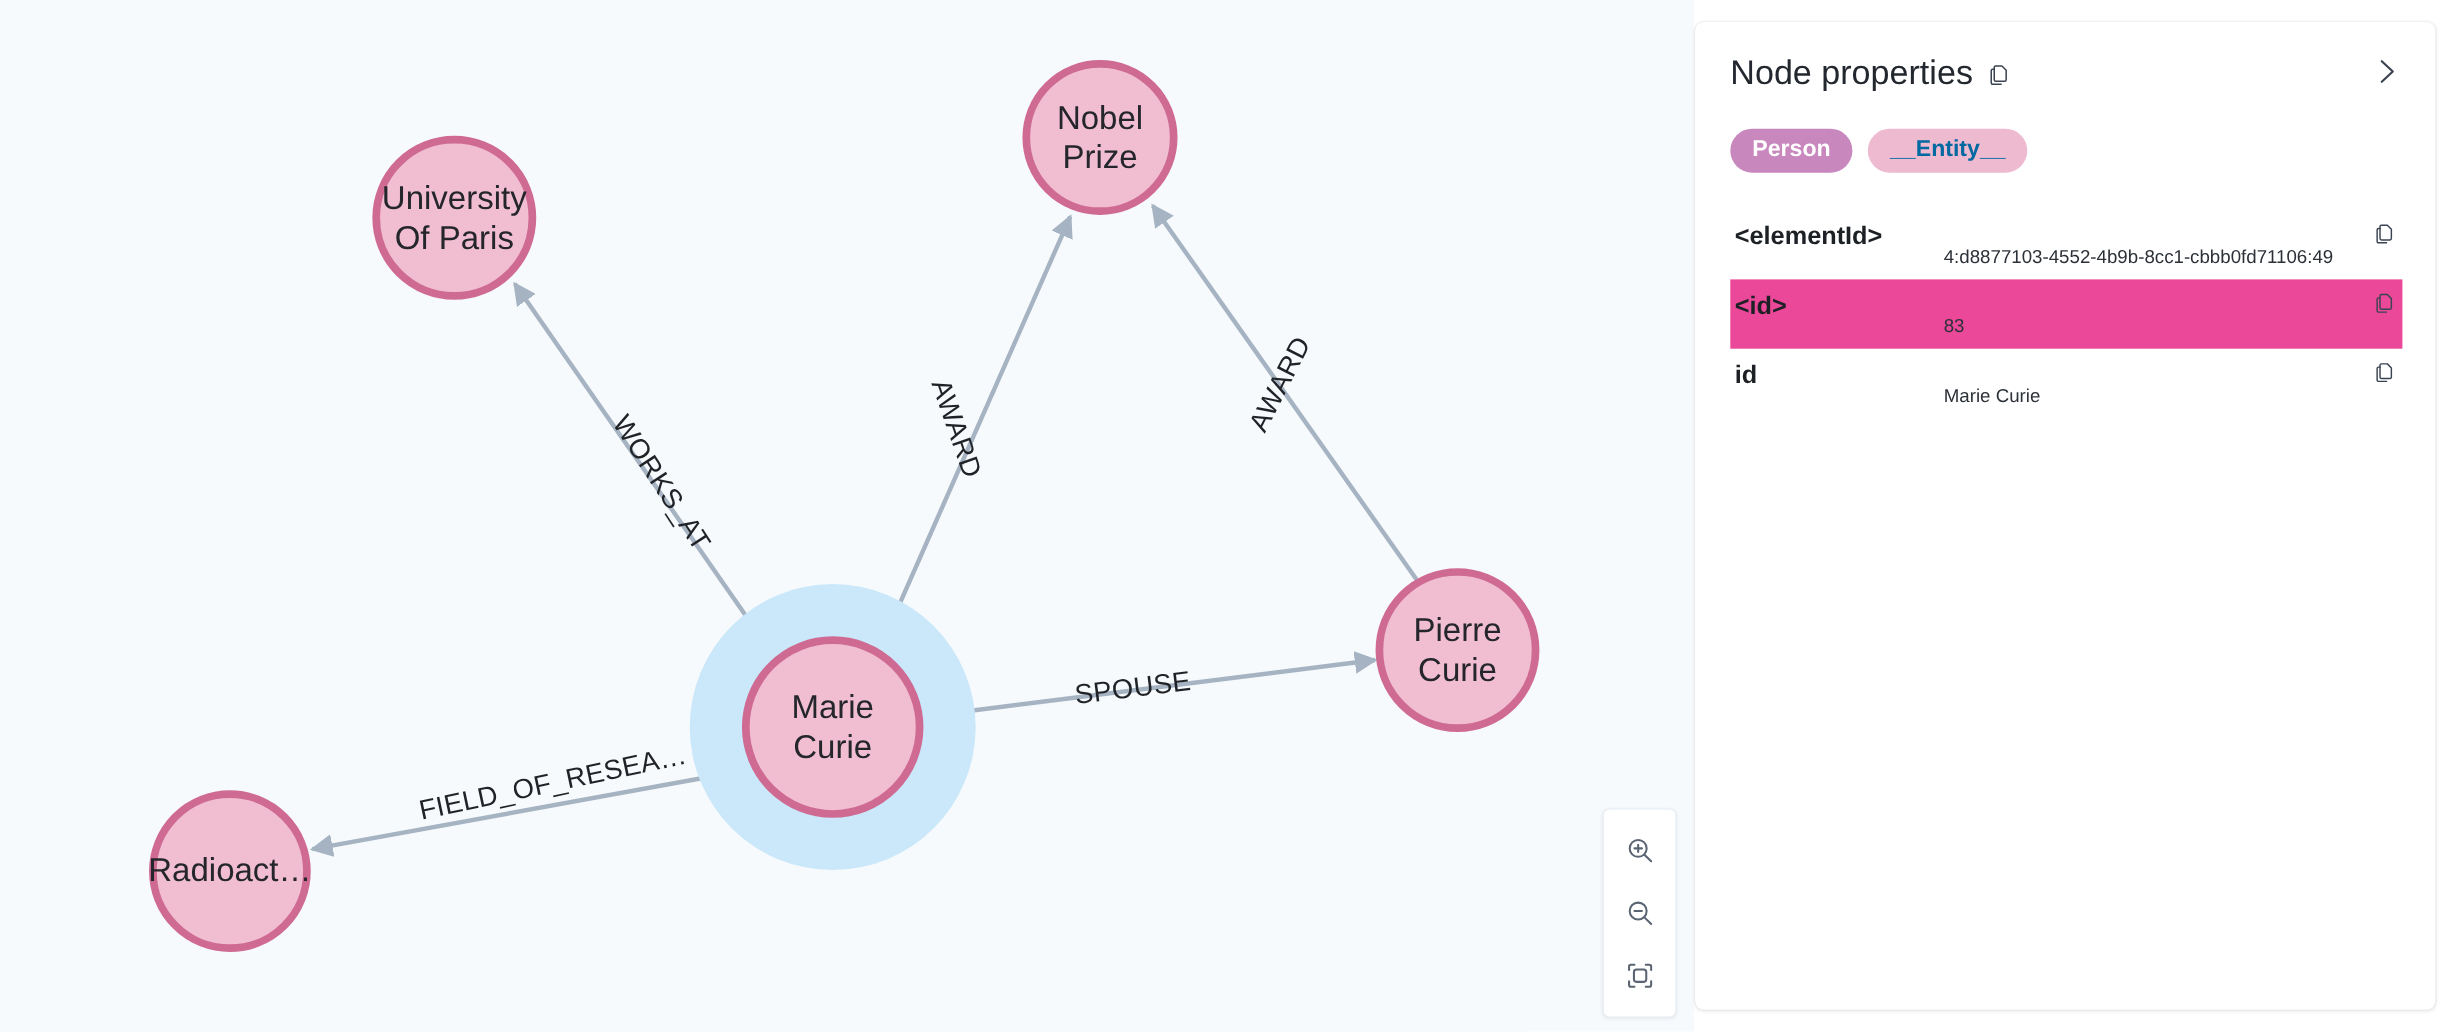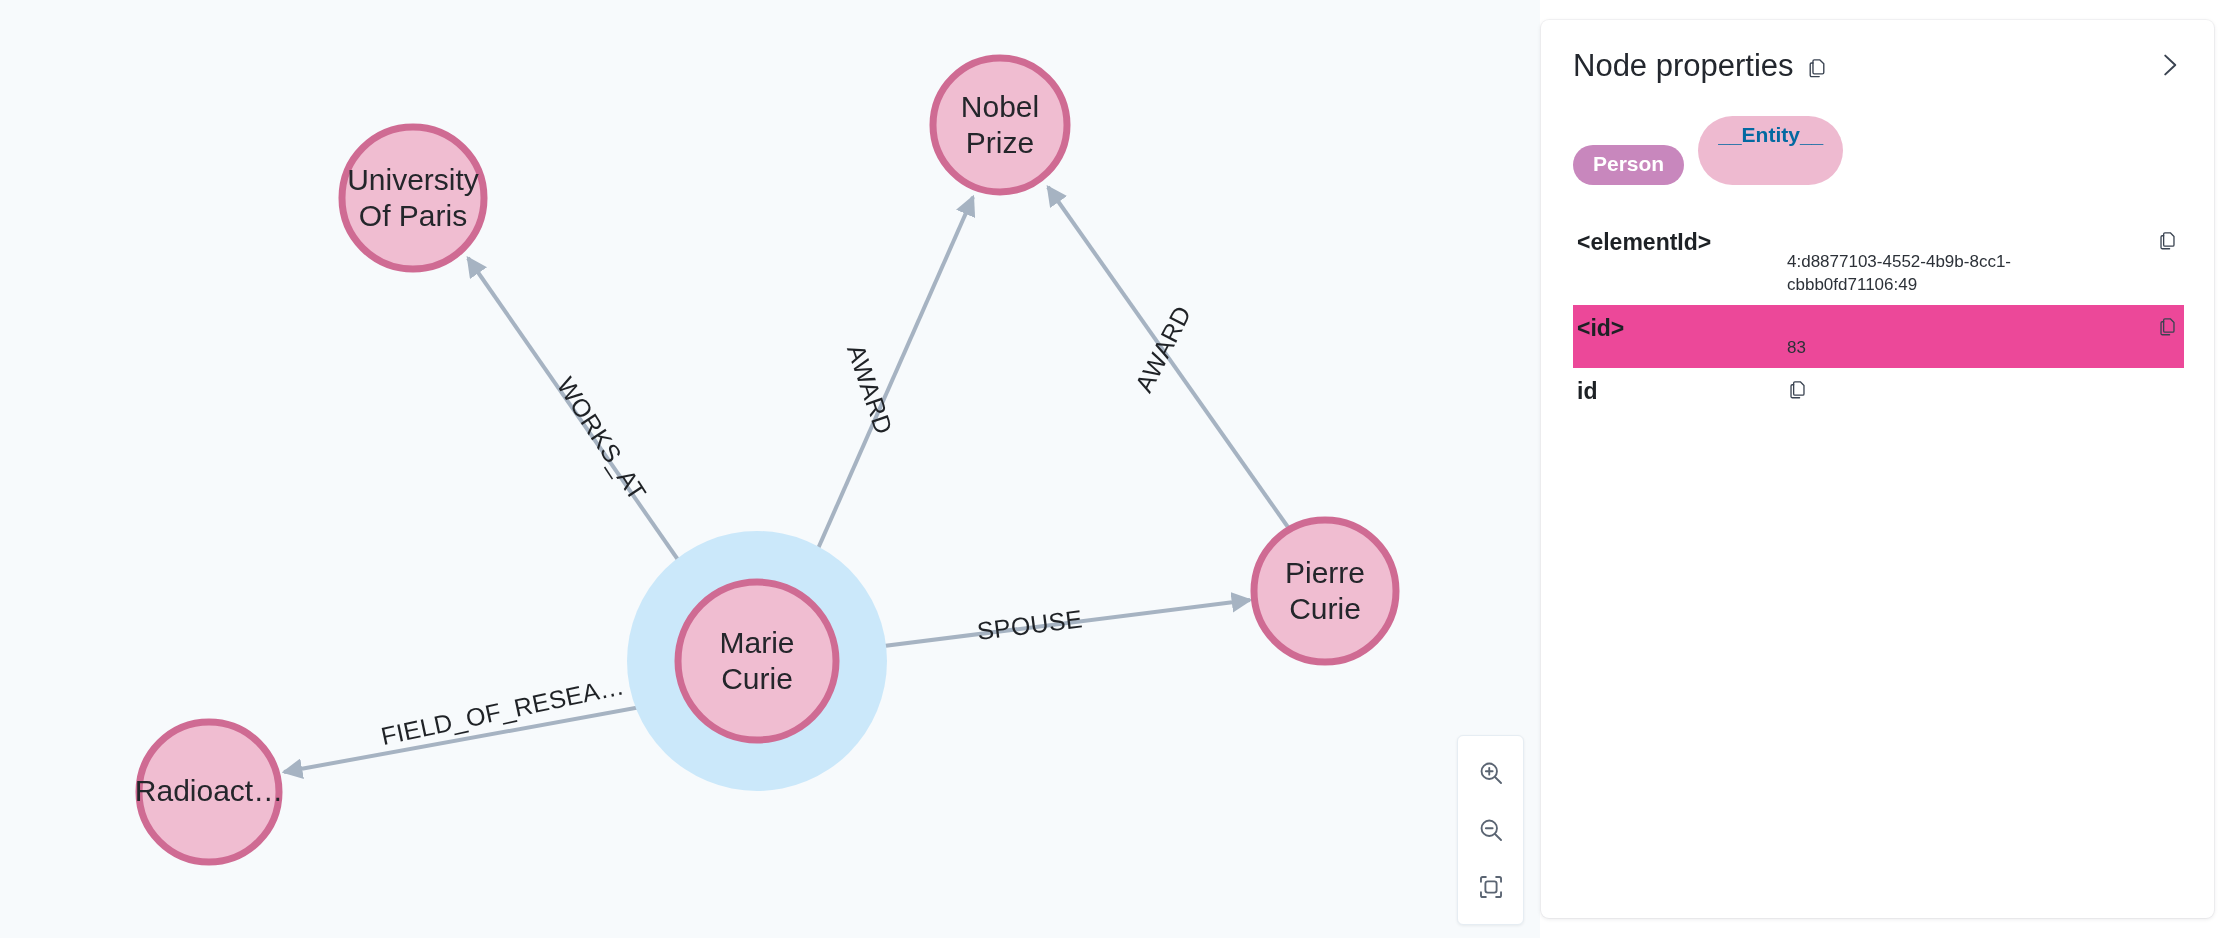--- a/index.html
+++ b/index.html
@@ -110,21 +110,20 @@
     white-space: nowrap;
     cursor: pointer;
   }
 
   .prop-table { margin-top: 34px; width: 100%; }
   .prop-row {
     display: flex;
     align-items: flex-start;
     padding: 8px 6px 8px 4px;
     min-height: 44px;
-    gap: 20px;
   }
   .prop-row.striped { background: #ec4899; }
   .prop-key {
     flex: 0 0 190px;
     font-size: 23px;
     font-weight: 700;
     color: #1d2125;
     line-height: 1.35;
     word-break: break-word;
   }
@@ -256,21 +255,21 @@
       </span>
 
       <span class="panel-chevron">
         <svg width="30" height="34" viewBox="0 0 24 24" fill="none" stroke="#3a4351" stroke-width="1.6" stroke-linecap="round" stroke-linejoin="round">
           <polyline points="9,4.5 17,12 9,19.5"></polyline>
         </svg>
       </span>
     </div>
 
     <div class="label-chips">
-      <span class="chip" style="background:#c887bd;color:#ffffff;margin-top:29px;">Person</span>
+      <span class="chip" style="background:#c887bd;color:#ffffff;">Person</span>
       <span class="chip" style="background:#eebad0;color:#0369a1;">__Entity__</span>
     </div>
 
     <div class="prop-table">
 
       <div class="prop-row">
         <div class="prop-key">&lt;elementId&gt;</div>
         <div class="prop-val">4:d8877103-4552-4b9b-8cc1-cbbb0fd71106:49</div>
         <span class="prop-copy">
           <svg width="21" height="21" viewBox="0 0 24 24" fill="none" stroke="#3a4351" stroke-width="1.5" stroke-linecap="round" stroke-linejoin="round">
@@ -286,20 +285,21 @@
         <span class="prop-copy">
           <svg width="21" height="21" viewBox="0 0 24 24" fill="none" stroke="#3a4351" stroke-width="1.5" stroke-linecap="round" stroke-linejoin="round">
             <path d="M9 3.2 h6.2 L19.4 7.4 V17 a1.4 1.4 0 0 1 -1.4 1.4 H9 A1.4 1.4 0 0 1 7.6 17 V4.6 A1.4 1.4 0 0 1 9 3.2 z"></path>
             <path d="M7.6 6.6 H6 A1.4 1.4 0 0 0 4.6 8 v12 A1.4 1.4 0 0 0 6 21.4 h8.4"></path>
           </svg>
         </span>
       </div>
 
       <div class="prop-row">
         <div class="prop-key">id</div>
+        <div class="prop-val">Marie Curie</div>
         <span class="prop-copy">
           <svg width="21" height="21" viewBox="0 0 24 24" fill="none" stroke="#3a4351" stroke-width="1.5" stroke-linecap="round" stroke-linejoin="round">
             <path d="M9 3.2 h6.2 L19.4 7.4 V17 a1.4 1.4 0 0 1 -1.4 1.4 H9 A1.4 1.4 0 0 1 7.6 17 V4.6 A1.4 1.4 0 0 1 9 3.2 z"></path>
             <path d="M7.6 6.6 H6 A1.4 1.4 0 0 0 4.6 8 v12 A1.4 1.4 0 0 0 6 21.4 h8.4"></path>
           </svg>
         </span>
       </div>
 
     </div>
   </aside>

